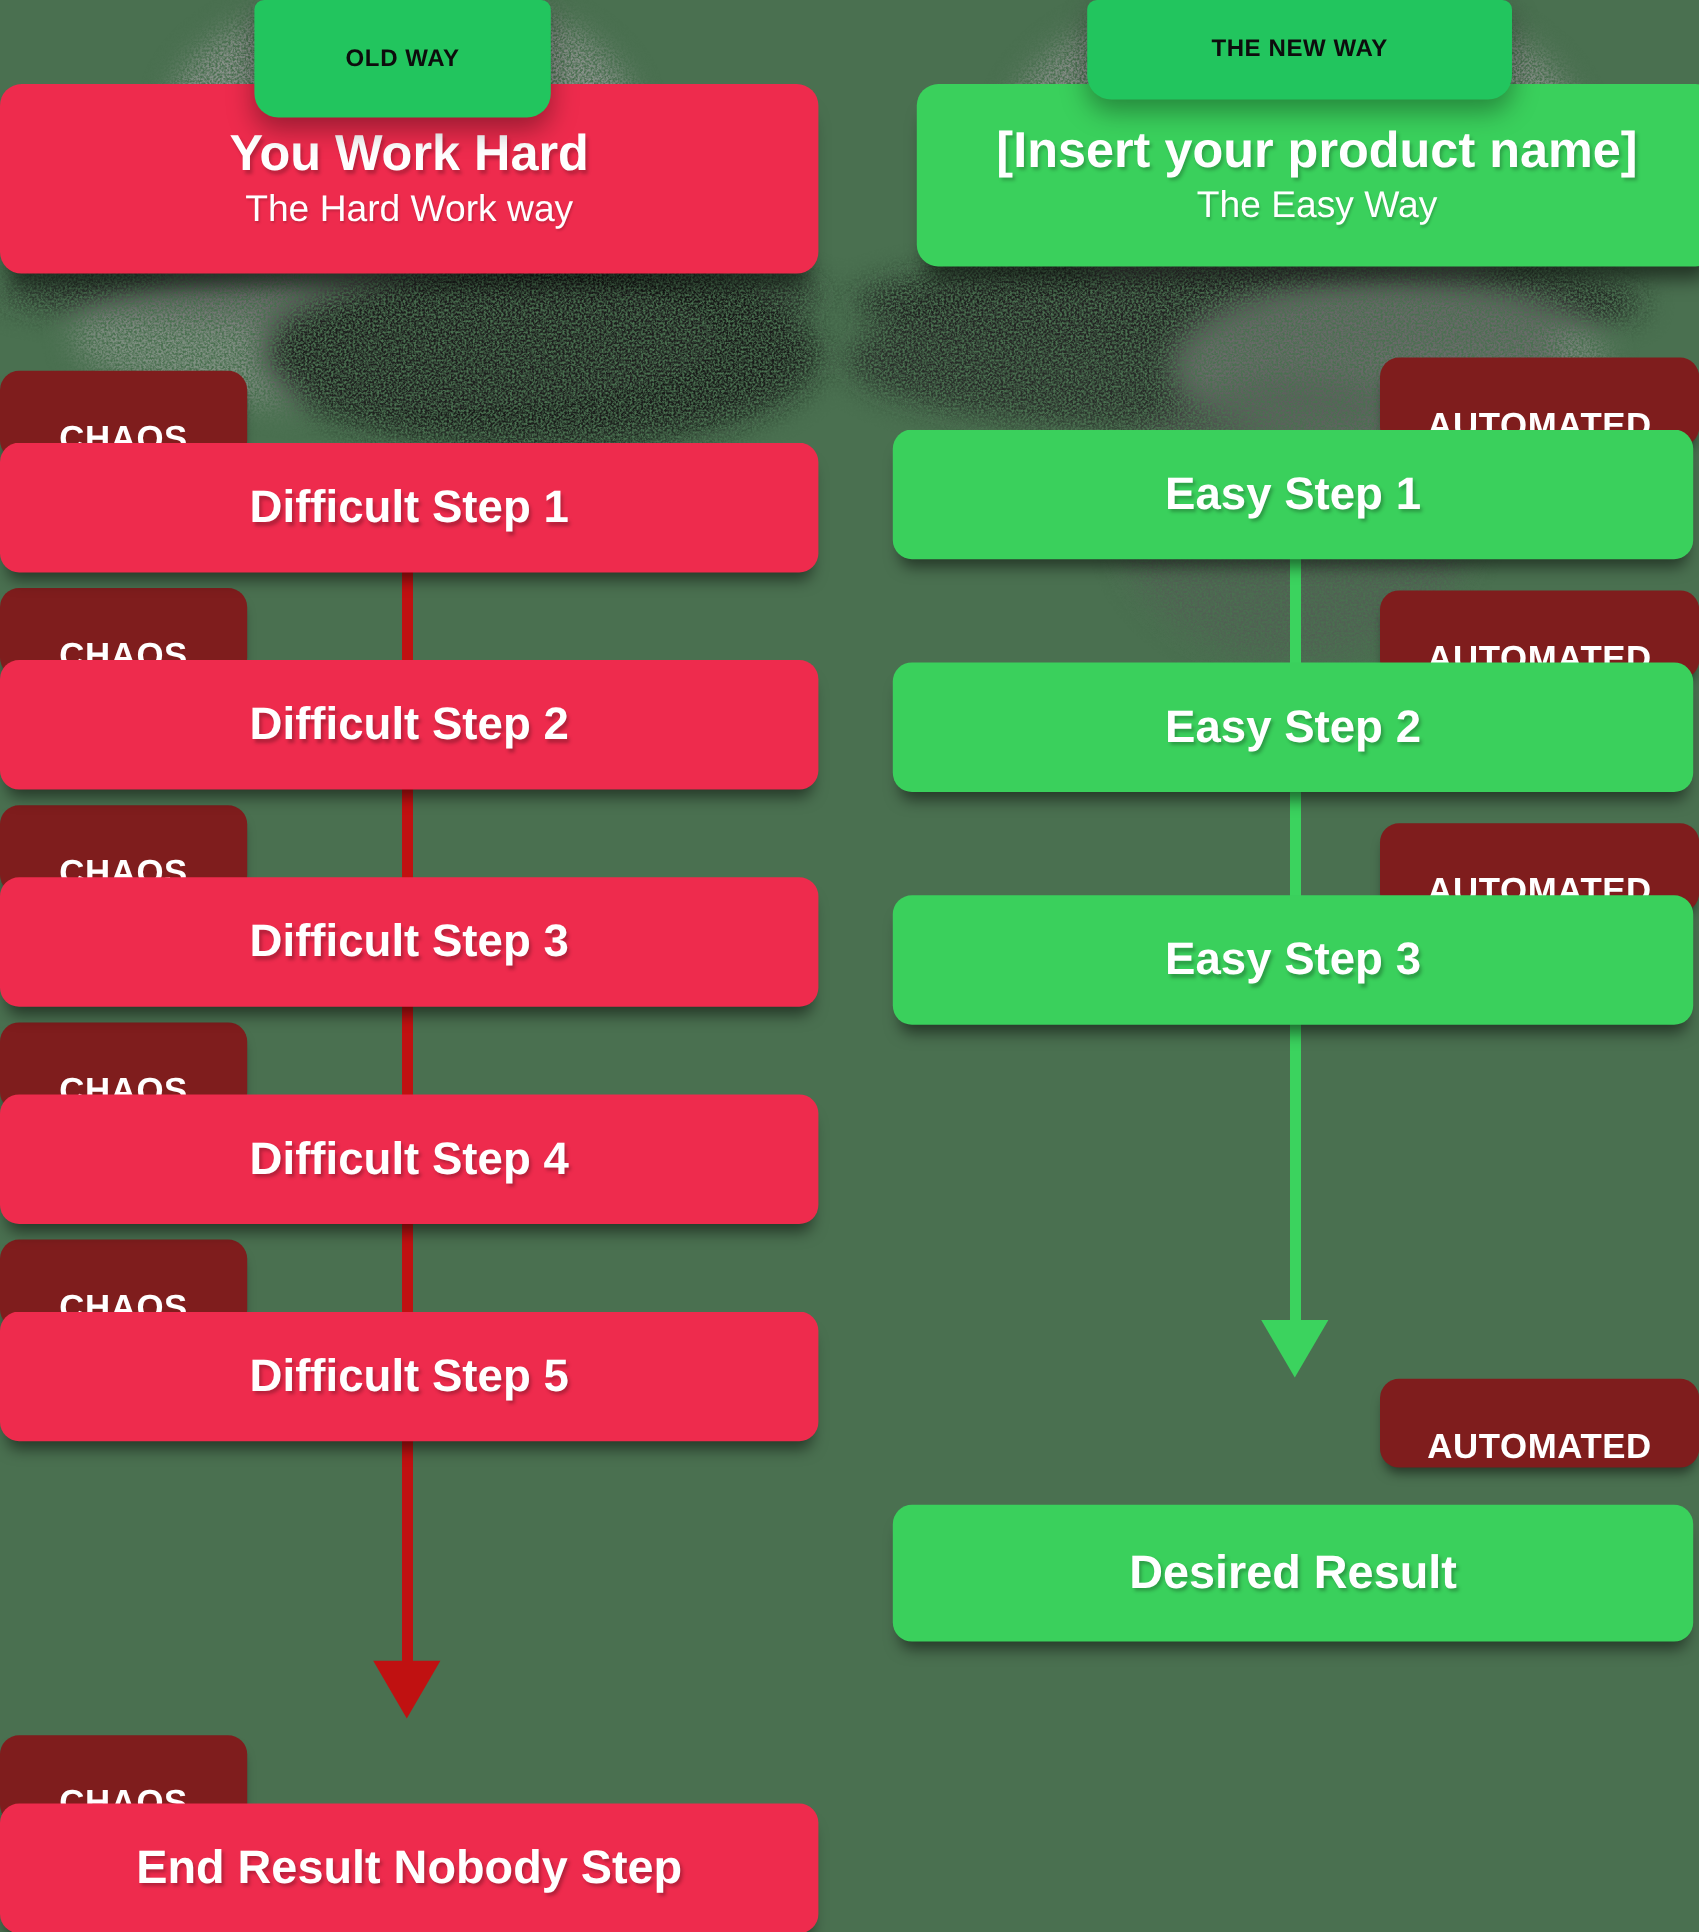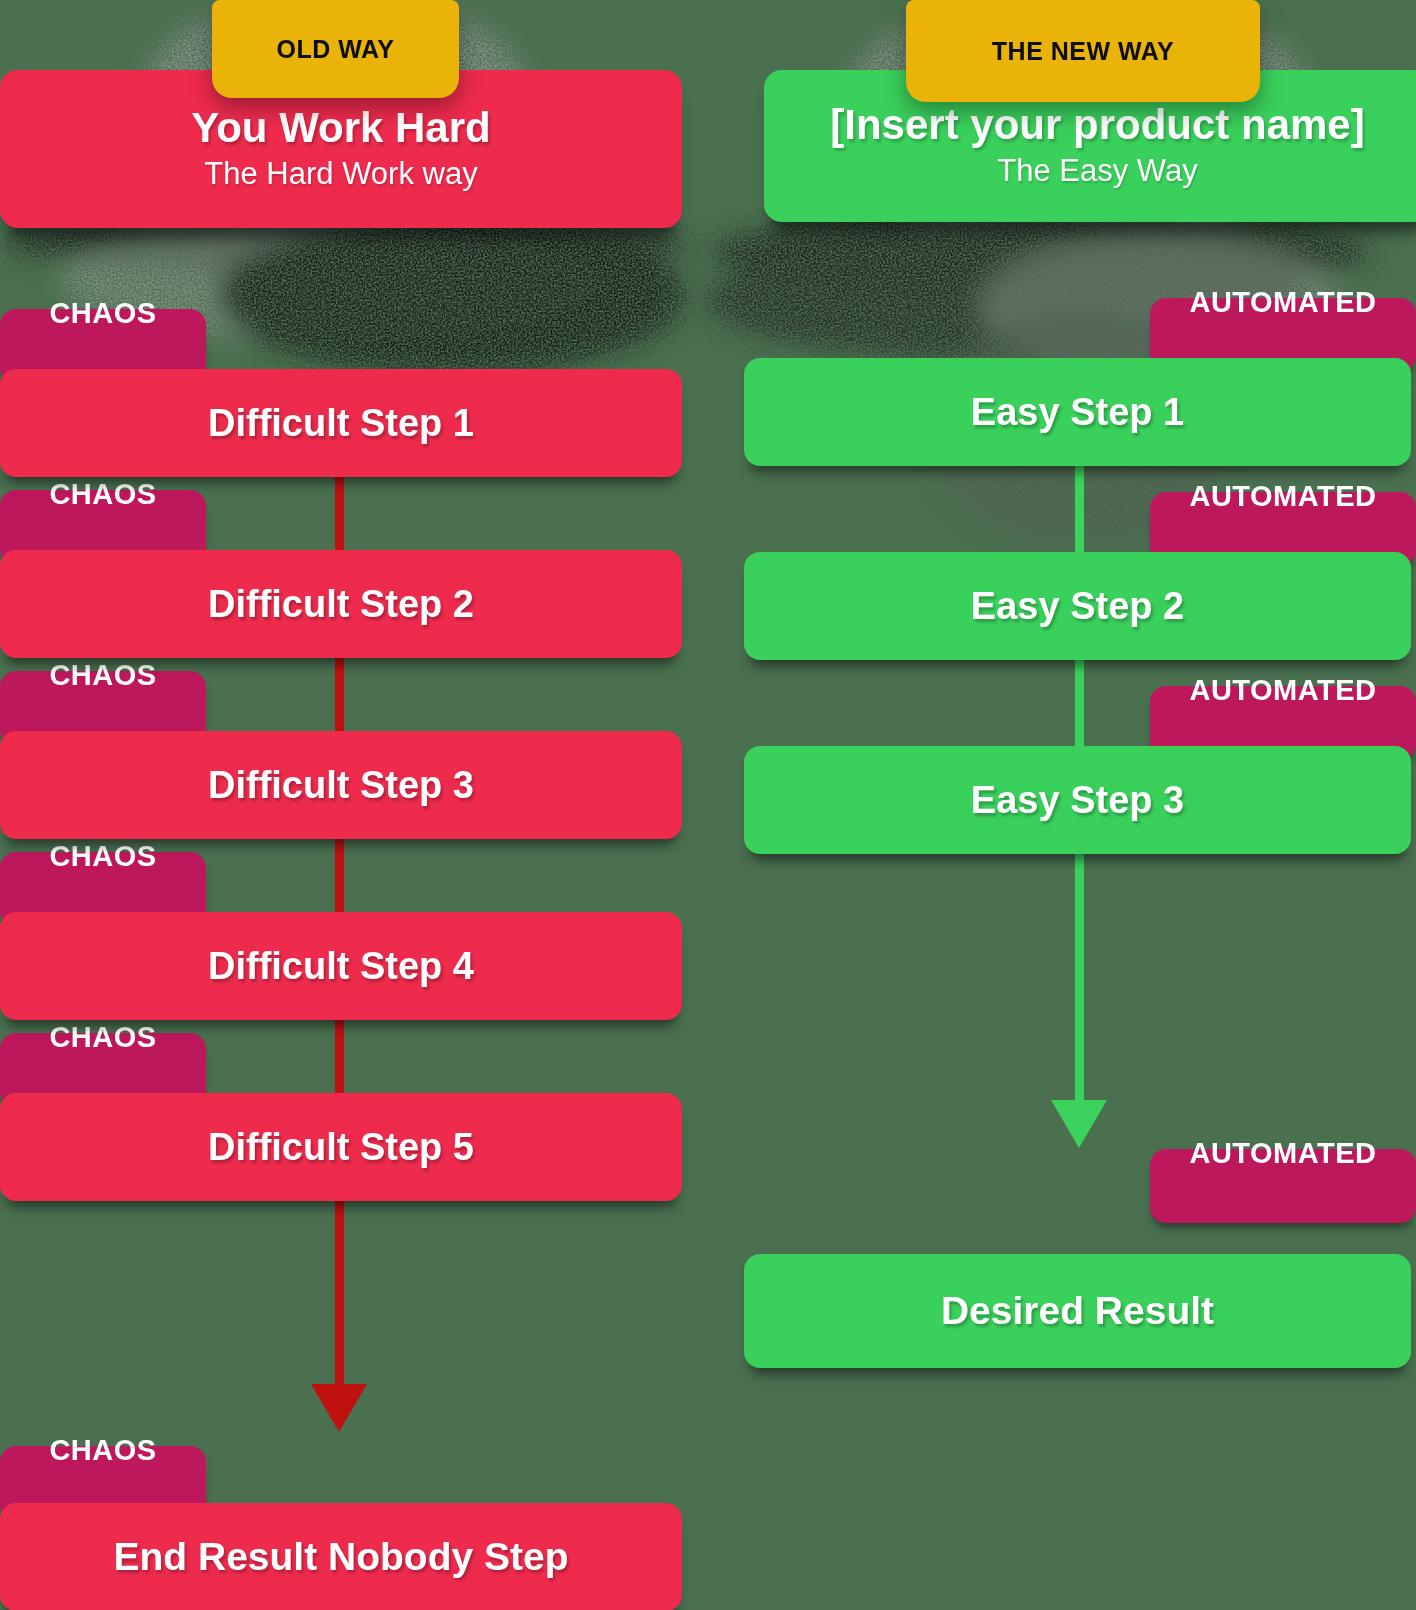--- a/index.html
+++ b/index.html
@@ -6,40 +6,40 @@
   #canvas{
     position:relative;
     width:1416px;height:1610px;
     overflow:hidden;
     background:#4a7050;
     font-family:"Liberation Sans",sans-serif;
   }
   .grain{position:absolute;left:0;top:0;z-index:0;pointer-events:none;}
   .pill{
     position:absolute;z-index:5;
-    background:#eab308;
+    background:#22c55e;
     border-radius:8px 8px 20px 20px;
     display:flex;align-items:center;justify-content:center;
     box-shadow:0 10px 22px rgba(0,0,0,.35);
-    color:#0d0d0d;font-size:25px;font-weight:800;letter-spacing:.5px;
+    color:#0d0d0d;font-size:20px;font-weight:800;letter-spacing:.5px;
   }
   .header-box{
     position:absolute;z-index:4;
     border-radius:18px;
     display:flex;flex-direction:column;align-items:center;justify-content:center;
     color:#ffffff;text-align:center;
     box-shadow:0 18px 16px -8px rgba(0,0,0,.55);
   }
   .header-title{font-size:42px;font-weight:800;line-height:50px;text-shadow:2px 3px 3px rgba(0,0,0,.22);}
   .header-sub{font-size:31px;font-weight:400;line-height:42px;text-shadow:1px 2px 2px rgba(0,0,0,.18);}
   .badge{
     position:absolute;z-index:2;
-    height:74px;background:#be185d;border-radius:16px;
+    height:74px;background:#7f1d1d;border-radius:16px;
     color:#ffffff;font-size:29px;font-weight:800;letter-spacing:.5px;
-    display:flex;align-items:flex-start;justify-content:center;
+    display:flex;align-items:flex-end;justify-content:center;
     box-shadow:0 8px 10px -4px rgba(0,0,0,.5);
   }
   .badge span{display:block;margin-top:-12px;} 
   .step-box{
     position:absolute;z-index:3;
     border-radius:16px;
     display:flex;align-items:center;justify-content:center;
     color:#ffffff;font-size:38px;font-weight:800;
     text-shadow:2px 3px 3px rgba(0,0,0,.25);
     box-shadow:0 12px 12px -6px rgba(0,0,0,.5);
@@ -62,21 +62,21 @@
   #ob0{top:309px}#os0{top:369px}
   #ob1{top:490px}#os1{top:550px}
   #ob2{top:671px}#os2{top:731px}
   #ob3{top:852px}#os3{top:912px}
   #ob4{top:1033px}#os4{top:1093px}
   #old-line{left:335px;top:430px;height:954px;}
   #old-arrowhead{left:311px;top:1384px;}
   #old-end-badge{top:1446px;}
   #old-end-box{top:1503px;}
 
-  #new-pill{left:906px;top:0;width:354px;height:102px;}
+  #new-pill{left:906px;top:0;width:354px;height:83px;}
   #new-header{left:744px;top:70px;width:667px;height:152px;margin-left:20px;}
   .new-badge{left:1150px;width:266px;}
   .new-box{left:744px;width:667px;height:108px;}
   #nb0{top:298px}#ns0{top:358px}
   #nb1{top:492px}#ns1{top:552px}
   #nb2{top:686px}#ns2{top:746px}
   #new-line{left:1075px;top:420px;height:680px;}
   #new-arrowhead{left:1051px;top:1100px;}
   #new-result-badge{top:1149px;}
   #new-result-box{top:1207px;height:114px;margin-top:47px;}

